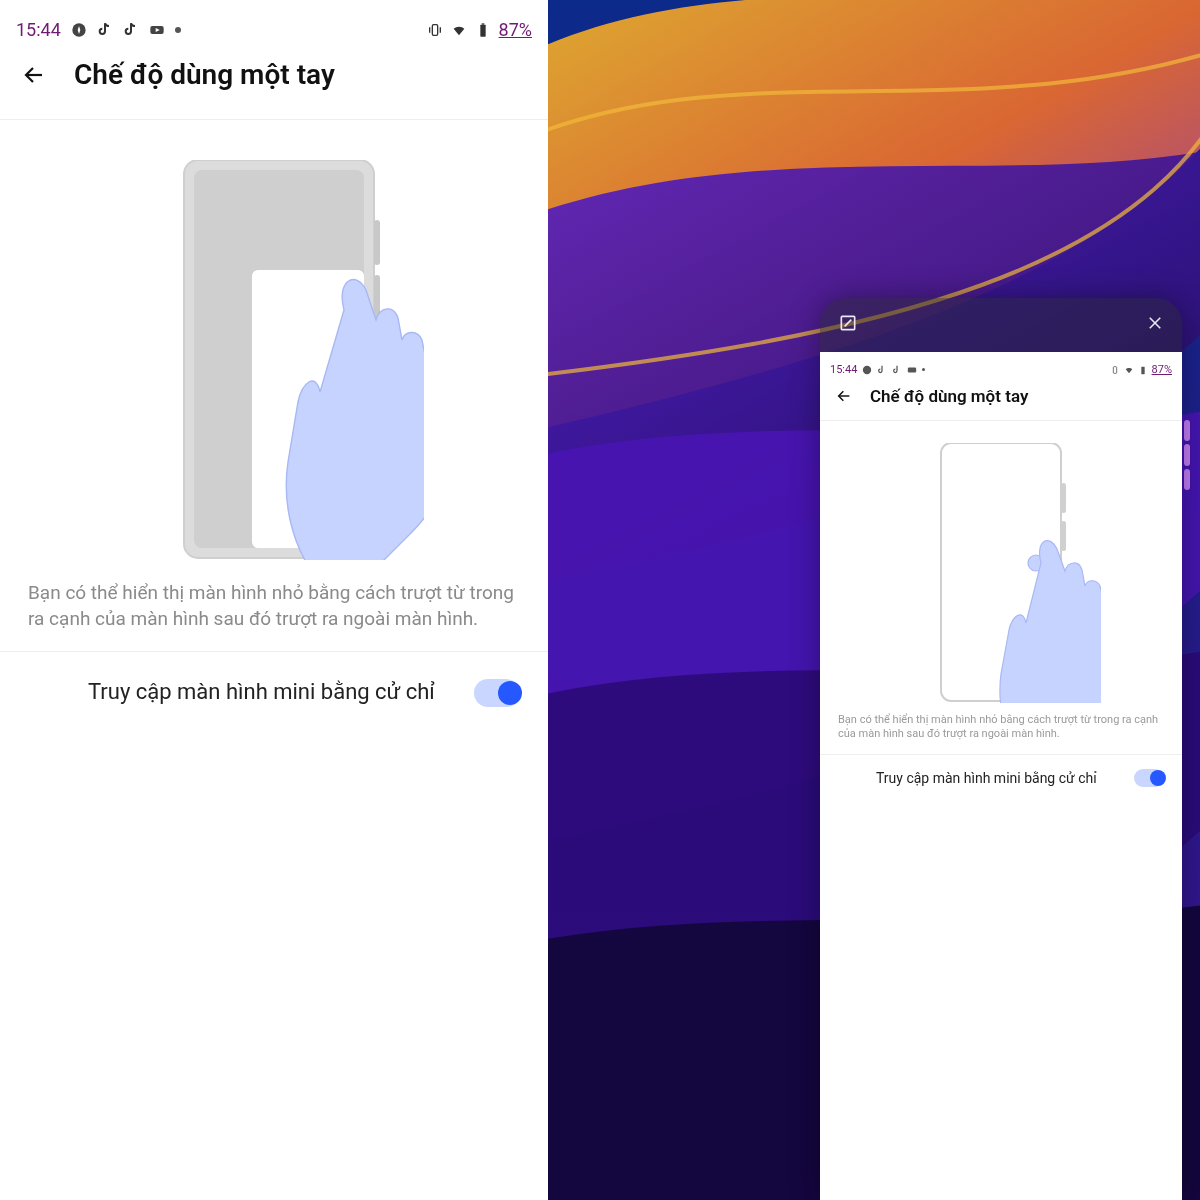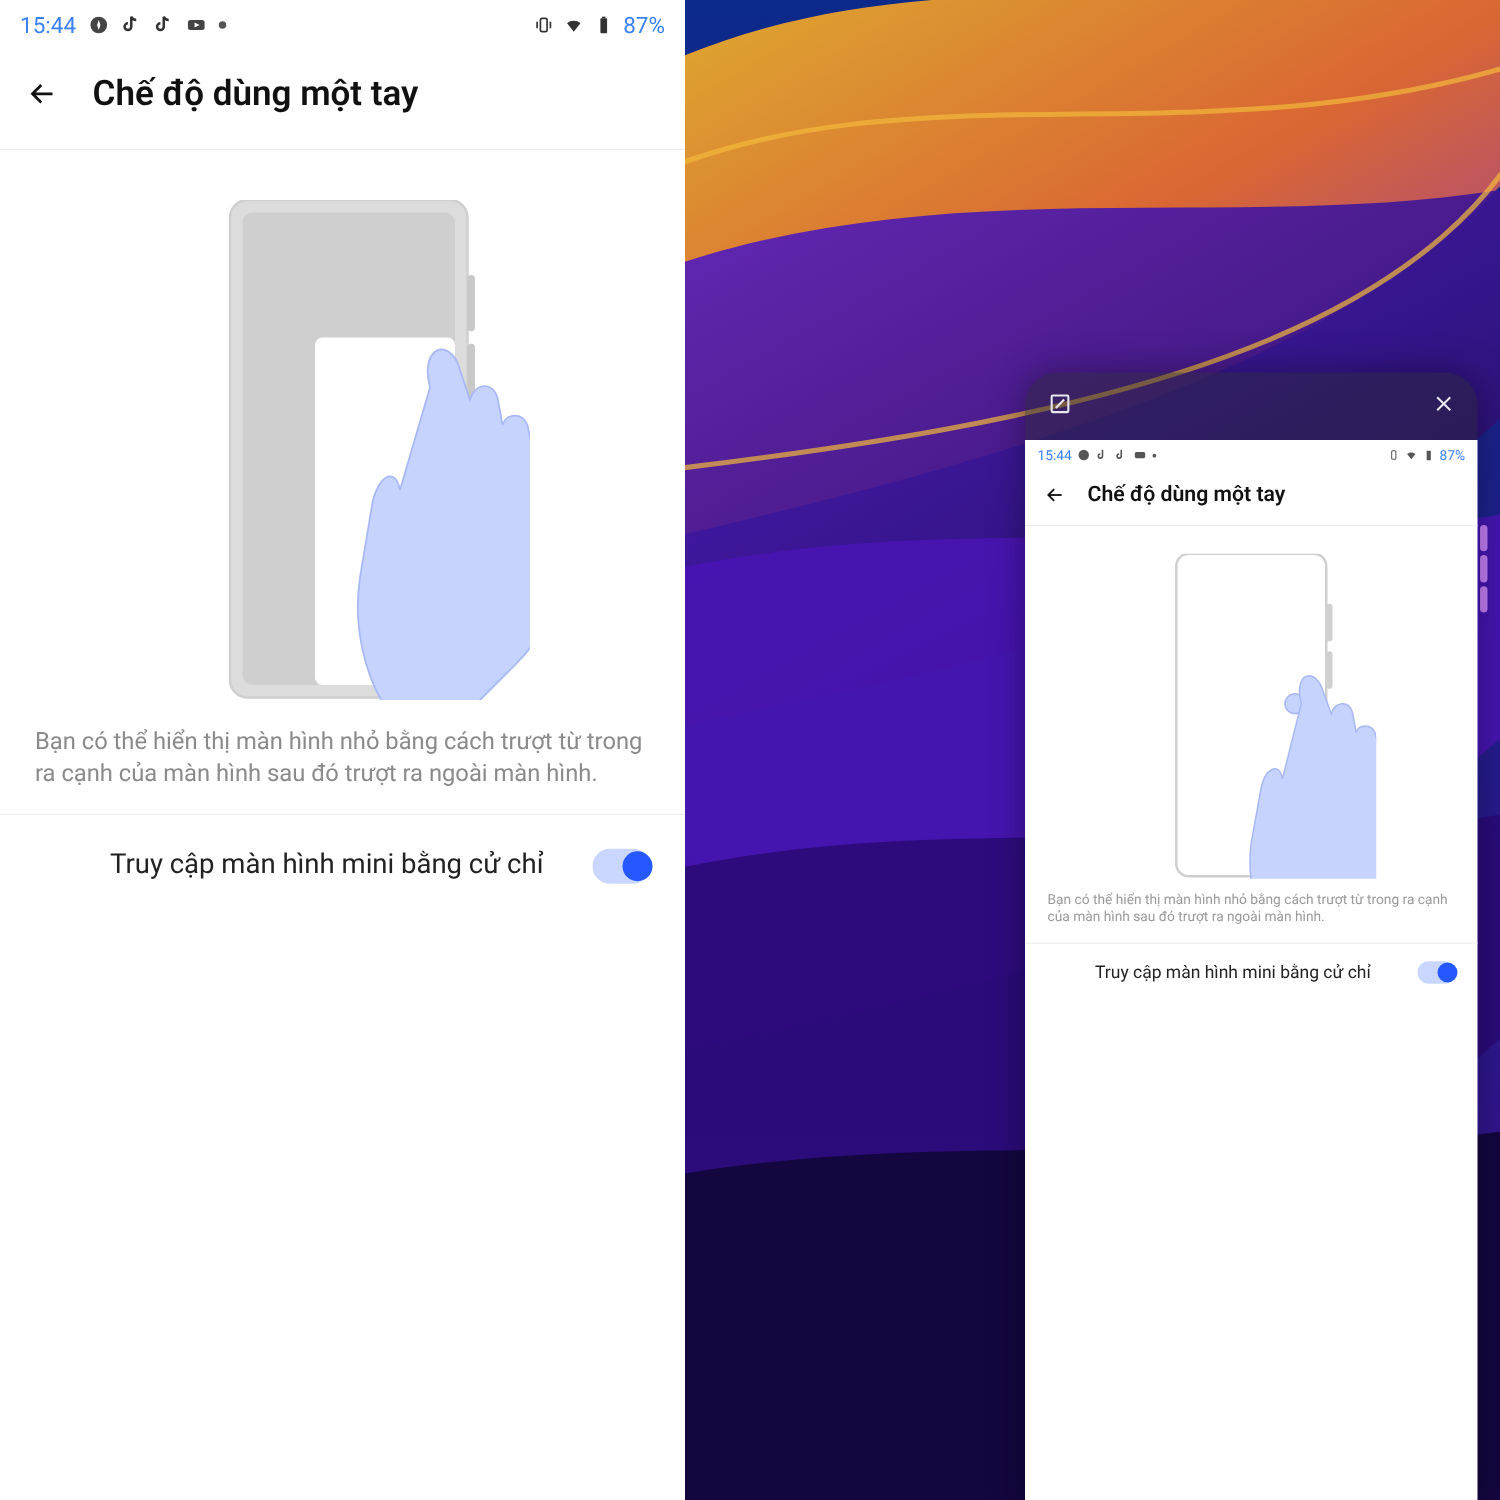--- a/index.html
+++ b/index.html
@@ -21,28 +21,28 @@
     width: 548px;
     height: 100%;
     background: #ffffff;
     position: relative;
     display: flex;
     flex-direction: column;
   }
   .statusbar {
     height: 40px;
     display: flex;
-    align-items: center;
+    align-items: flex-end;
     padding: 0 16px;
     justify-content: space-between;
     font-size: 18px;
-    color: #3b82f6;
+    color: #701a75;
   }
   .statusbar-left { display: flex; align-items: center; gap: 10px; }
-  .statusbar-right { display: flex; align-items: center; gap: 8px; }
+  .statusbar-right { display: flex; align-items: center; gap: 8px; text-decoration: underline; }
   .status-icon { width: 16px; height: 16px; display: inline-flex; }
   .dot { width: 6px; height: 6px; border-radius: 50%; background: #555; }
 
   .header {
     display: flex;
     align-items: center;
     padding: 18px 22px 28px 22px;
     gap: 28px;
     border-bottom: 1px solid #eee;
   }

